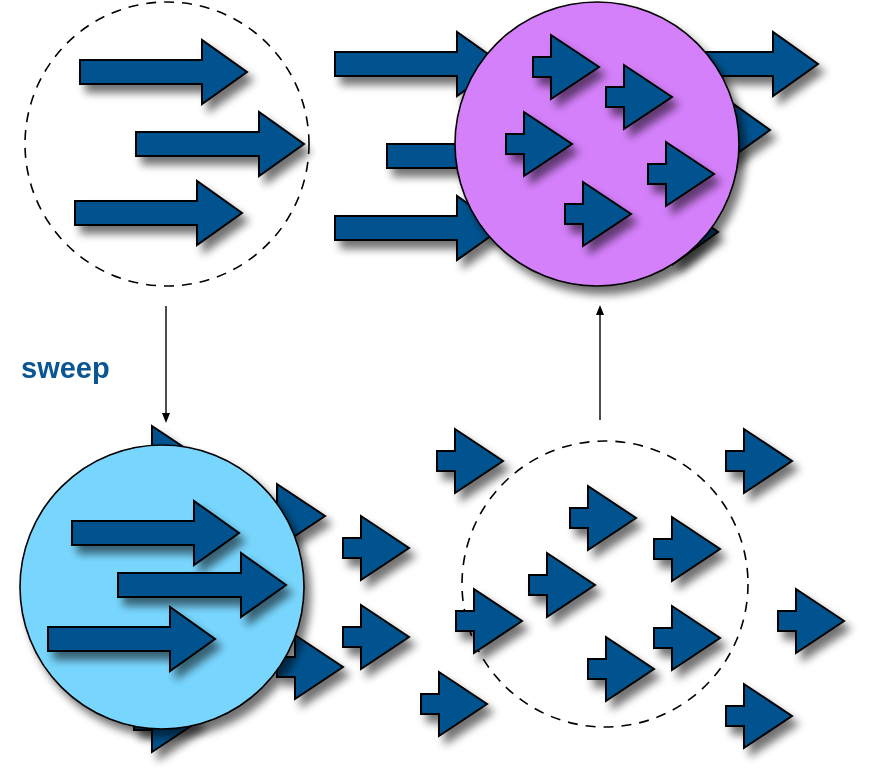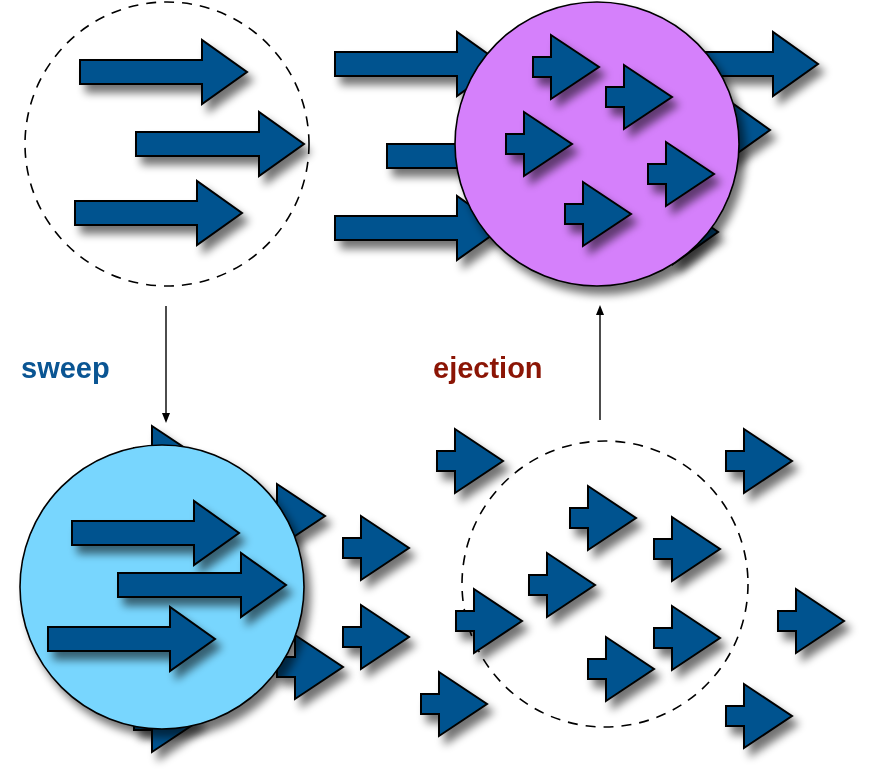--- a/index.html
+++ b/index.html
@@ -81,14 +81,13 @@
         <path d="M778,611 L796,611 L796,589 L844,621 L796,653 L796,631 L778,631 Z" fill="#02538f" stroke="#000000" stroke-width="2" stroke-linejoin="miter" filter="url(#shadow)"></path>
         <path d="M726,706 L744,706 L744,684 L792,716 L744,748 L744,726 L726,726 Z" fill="#02538f" stroke="#000000" stroke-width="2" stroke-linejoin="miter" filter="url(#shadow)"></path>
       </g>
     <g id="layer-connectors">
         <line x1="166" y1="306" x2="166" y2="418" stroke="#000" stroke-width="1.4" marker-end="url(#tip)"></line>
         <line x1="600" y1="420" x2="600" y2="310" stroke="#000" stroke-width="1.4" marker-end="url(#tip)"></line>
       </g>
   </svg>
 
   <div id="label-sweep" class="label" style="color: rgb(10, 85, 147);">sweep</div>
-  <div id="label-ejection" class="label" style="color: rgb(139, 21, 5);">ejection</div>
 </div>
 
 </body></html>

